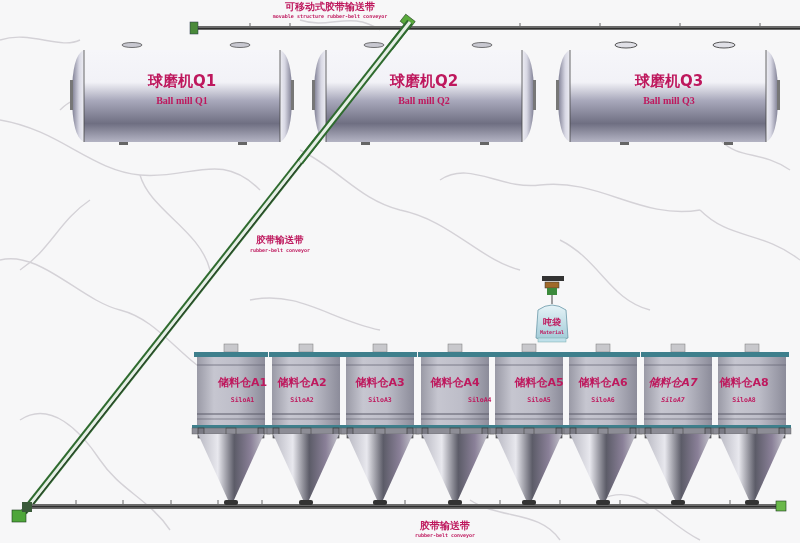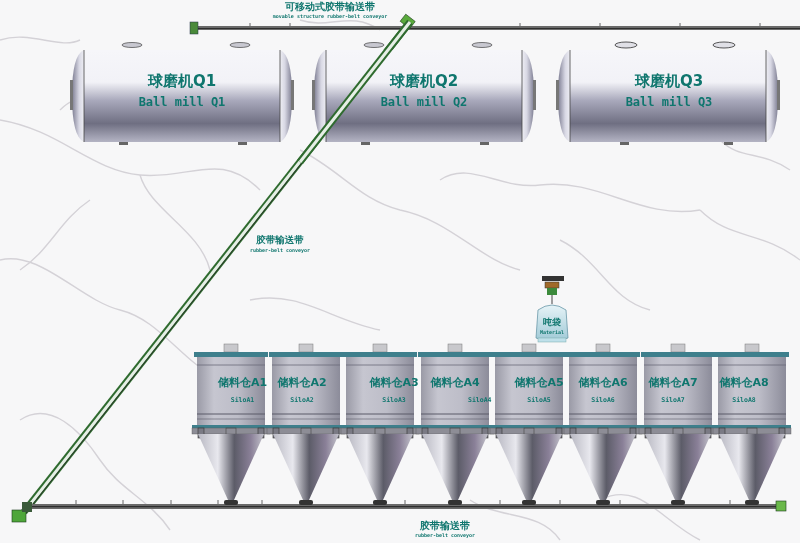--- a/index.html
+++ b/index.html
@@ -1,23 +1,23 @@
 <!DOCTYPE html>
 <html><head>
 <meta charset="utf-8">
 <style>
   html,body{margin:0;padding:0;}
   body{width:800px;height:543px;overflow:hidden;position:relative;background:#f7f7f8;font-family:"DejaVu Serif",serif;}
   #scene{position:absolute;left:0;top:0;width:800px;height:543px;}
-  .lbl{position:absolute;text-align:center;color:#0f766e;white-space:nowrap;}
+  .lbl{position:absolute;text-align:center;color:#be185d;white-space:nowrap;}
   .zh{font-family:"DejaVu Sans",sans-serif;font-weight:bold;}
   .en{font-family:"DejaVu Sans Mono",monospace;font-weight:bold;}
   .mill{position:absolute;}
   .mill .zh{font-size:15px;}
-  .mill .en{font-size:12px;}
+  .mill .en{font-size:10px;font-family:Liberation Serif, serif;}
   .silo .zh{font-size:11px;}
   .silo .en{font-size:6.5px;}
 </style>
 </head>
 <body>
 
 <svg id="scene" viewBox="0 0 800 543" width="800" height="543" xmlns="http://www.w3.org/2000/svg">
   <defs>
     <linearGradient id="millGrad" x1="0" y1="0" x2="0" y2="1">
       <stop offset="0" stop-color="#f6f6fa"></stop>
@@ -249,37 +249,37 @@
 </div>
 
 <div class="lbl silo" style="left:197px;top:375px;width:91px;">
   <div class="zh">储料仓A1</div>
   <div class="en" style="margin-top:6px;text-align:center;">SiloA1</div>
 </div>
 <div class="lbl silo" style="left:268px;top:375px;width:68px;">
   <div class="zh">储料仓A2</div>
   <div class="en" style="margin-top:6px;">SiloA2</div>
 </div>
-<div class="lbl silo" style="left:346px;top:375px;width:68px;padding-left:14px;">
+<div class="lbl silo" style="left:346px;top:375px;width:68px;">
   <div class="zh">储料仓A3</div>
   <div class="en" style="margin-top:6px;">SiloA3</div>
 </div>
 <div class="lbl silo" style="left:421px;top:375px;width:68px;">
   <div class="zh">储料仓A4</div>
   <div class="en" style="margin-top:6px;padding-left:47px;">SiloA4</div>
 </div>
 <div class="lbl silo" style="left:495px;top:375px;width:88px;">
   <div class="zh">储料仓A5</div>
   <div class="en" style="margin-top:6px;">SiloA5</div>
 </div>
 <div class="lbl silo" style="left:569px;top:375px;width:68px;">
   <div class="zh">储料仓A6</div>
   <div class="en" style="margin-top:6px;">SiloA6</div>
 </div>
-<div class="lbl silo" style="left:644px;top:375px;width:58px;">
+<div class="lbl silo" style="left:644px;top:375px;width:58px;font-style:italic;">
   <div class="zh">储料仓A7</div>
   <div class="en" style="margin-top:6px;">SiloA7</div>
 </div>
 <div class="lbl silo" style="left:718px;top:375px;width:52px;">
   <div class="zh">储料仓A8</div>
   <div class="en" style="margin-top:6px;">SiloA8</div>
 </div>
 
 <div class="lbl" style="left:405px;top:519px;width:80px;">
   <div class="zh" style="font-size:10px;">胶带输送带</div>

